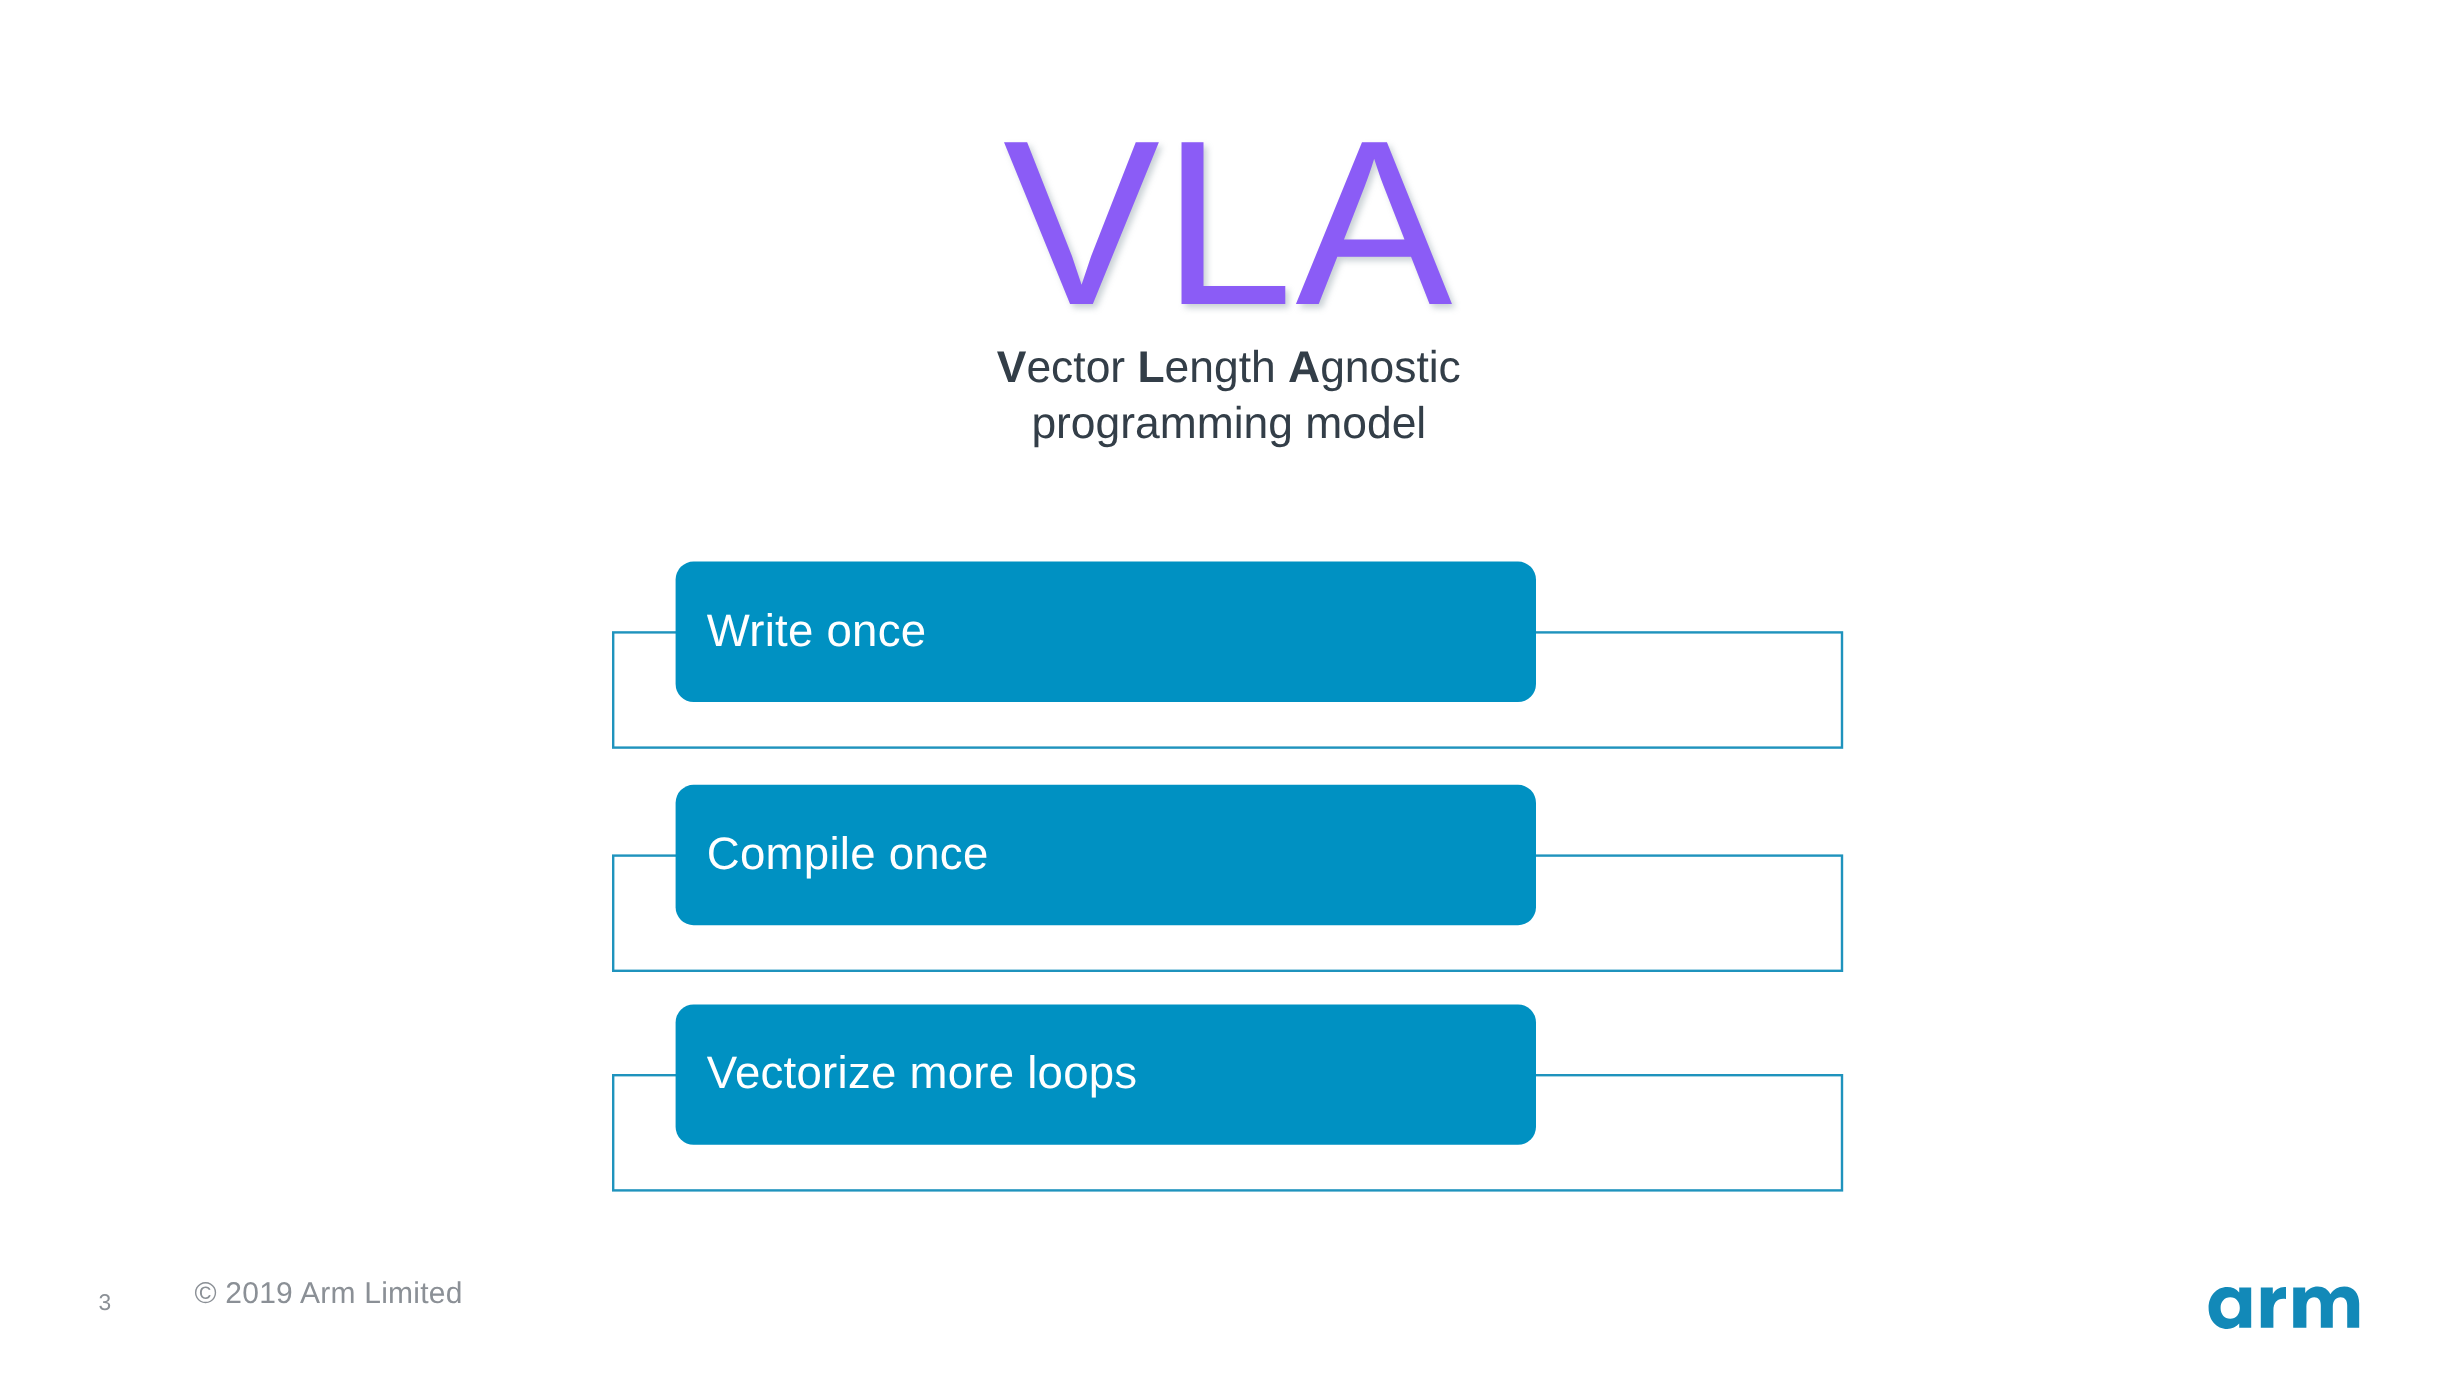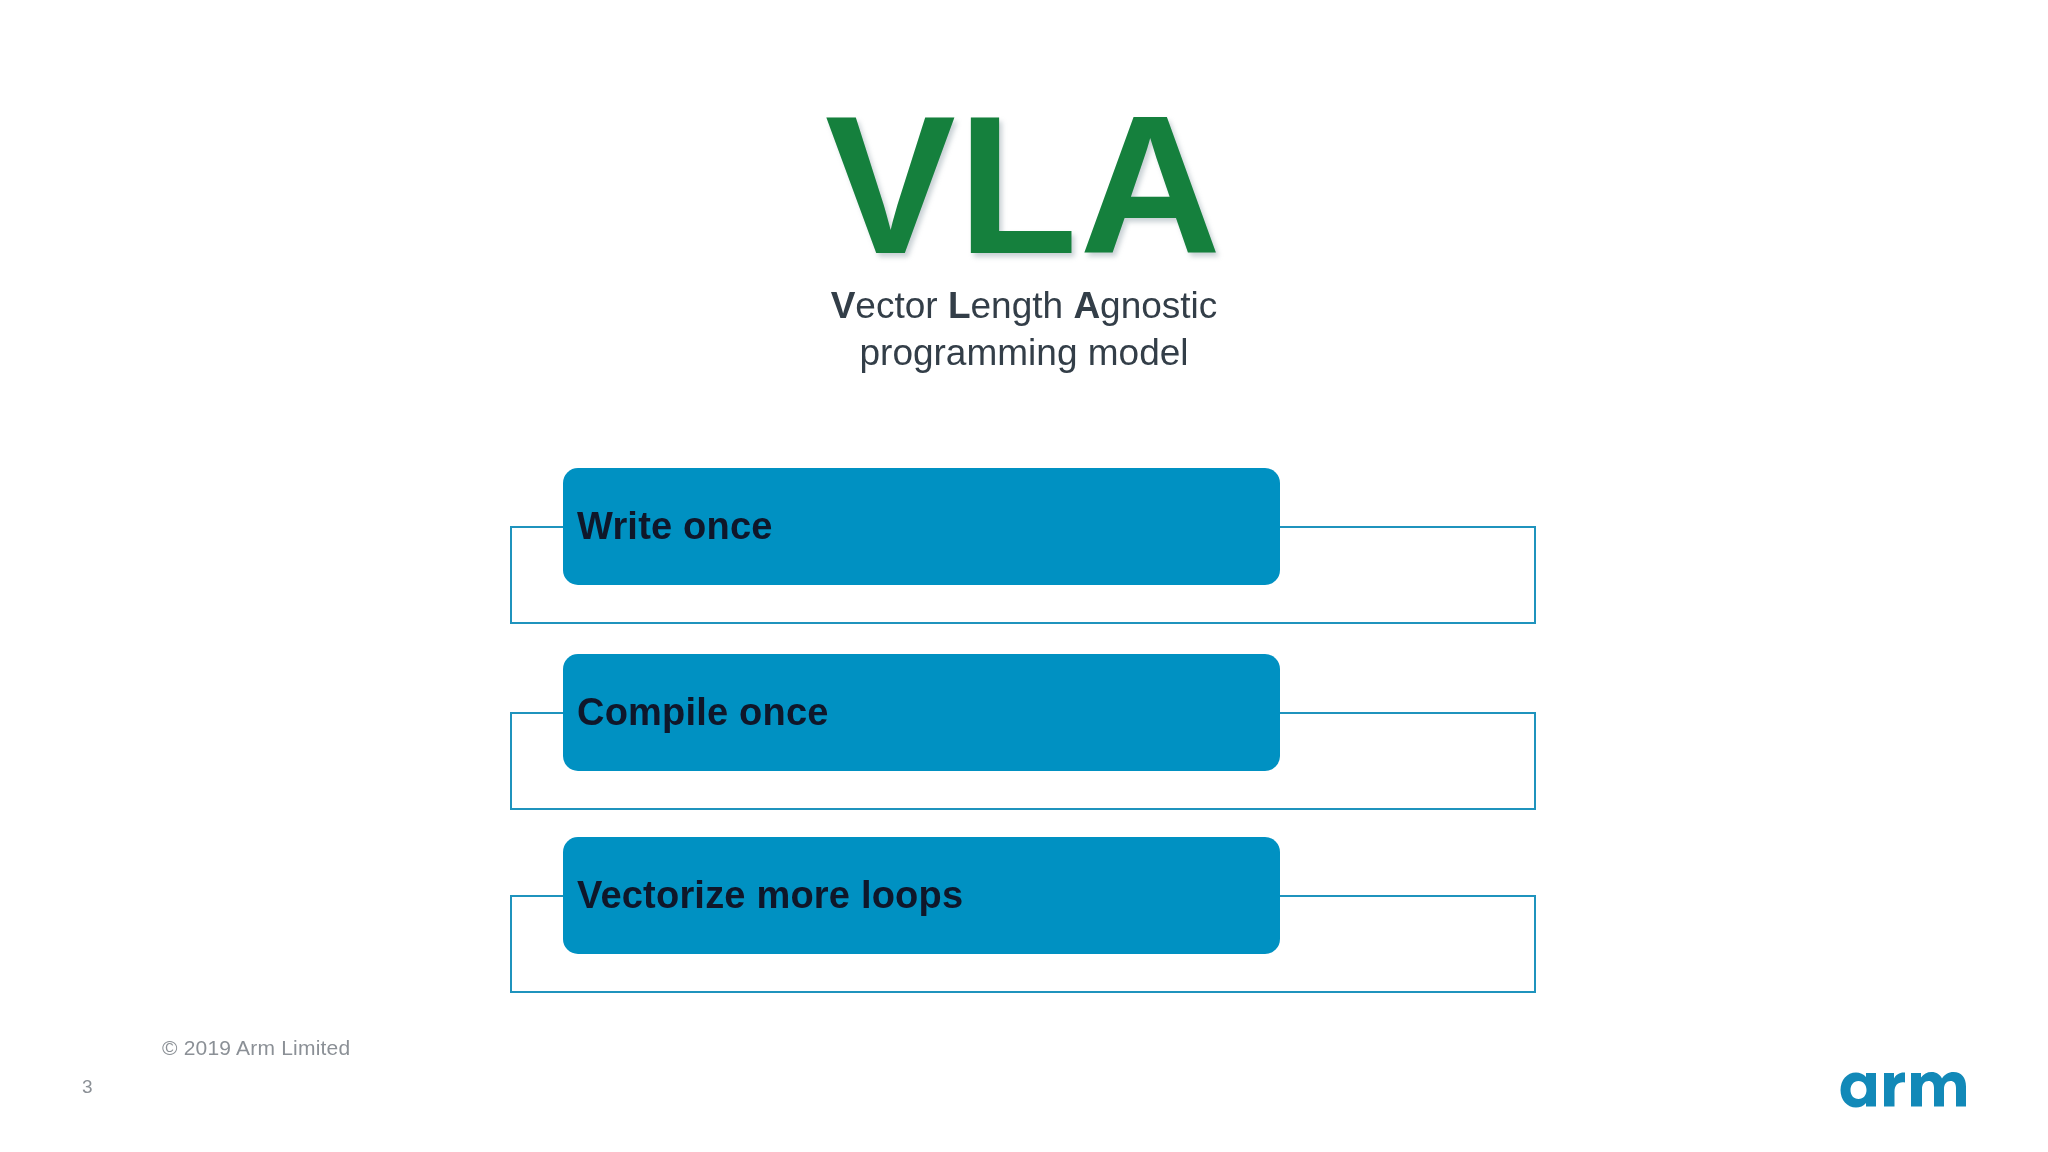--- a/index.html
+++ b/index.html
@@ -24,23 +24,23 @@
     left: 0;
     top: 110px;
     width: 2048px;
     text-align: center;
   }
   .vla-title {
     display: block;
     font-family: "Liberation Sans", sans-serif;
     font-size: 196px;
     line-height: 0.78;
-    font-weight: 700;
+    font-weight: 400;
     letter-spacing: 2px;
-    color: #15803d;
+    color: #8b5cf6;
     text-shadow: 3px 4px 5px rgba(120,140,150,0.40);
   }
   .vla-sub {
     display: block;
     margin-top: 20px;
     font-size: 37px;
     line-height: 1.27;
     font-weight: 400;
     color: #333e48;
   }
@@ -74,41 +74,41 @@
     top: 8px;
     width: 717px;
     height: 117px;
     background: #0091c2;
     border-radius: 15px;
     box-sizing: border-box;
     display: flex;
     align-items: center;
   }
   .chip-label {
-    color: #0f172a;
+    color: #ffffff;
     font-size: 38px;
-    font-weight: 700;
+    font-weight: 400;
     letter-spacing: 0.2px;
-    padding-left: 14px;
+    padding-left: 26px;
     white-space: nowrap;
   }
 
   
   .footer-page {
     position: absolute;
     left: 82px;
     top: 1076px;
     font-size: 19px;
     color: #8b9096;
   }
   .footer-copy {
     position: absolute;
     left: 162px;
-    top: 1036px;
-    font-size: 21px;
+    top: 1064px;
+    font-size: 25px;
     color: #8b9096;
     letter-spacing: 0.2px;
   }
   .arm-logo {
     position: absolute;
     left: 1838px;
     top: 1055px;
     width: 130px;
     height: 56px;
   }

